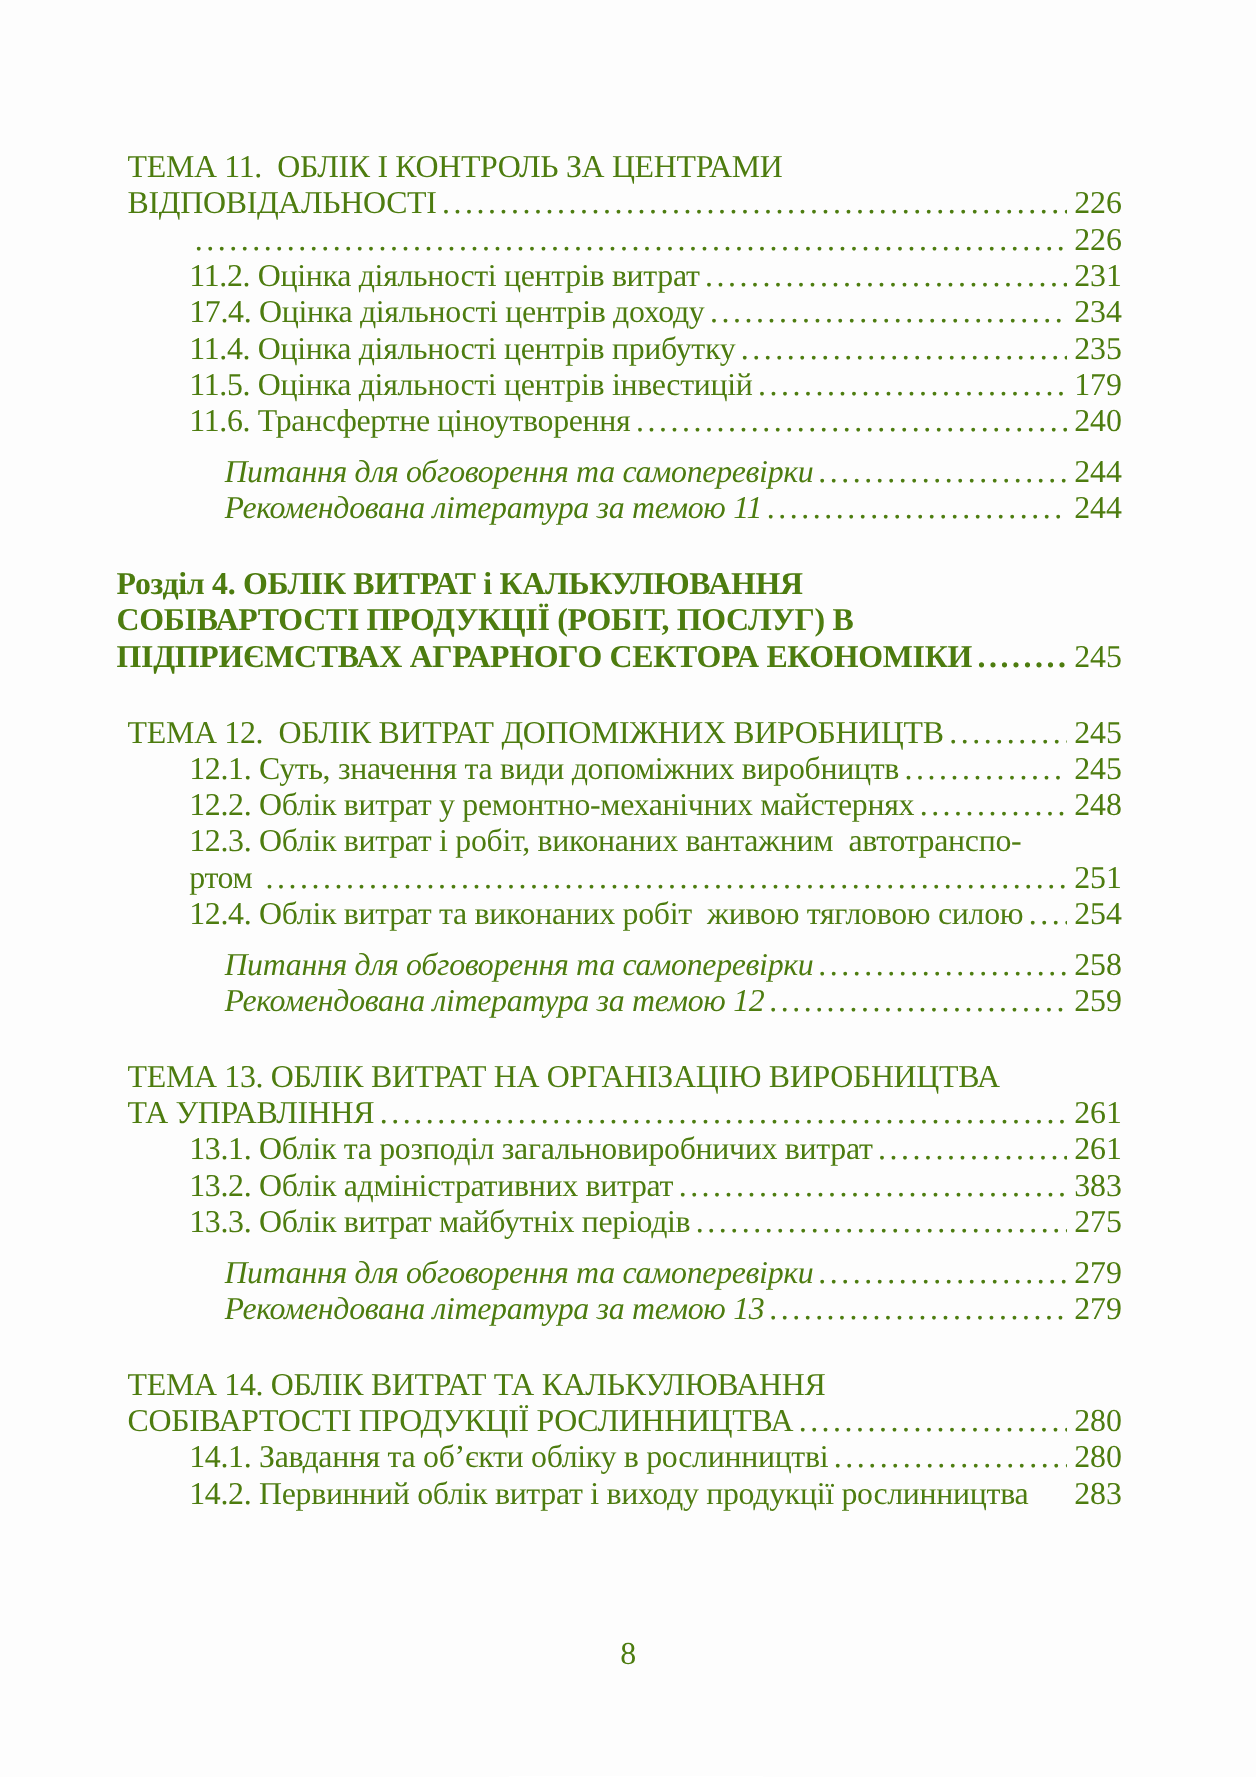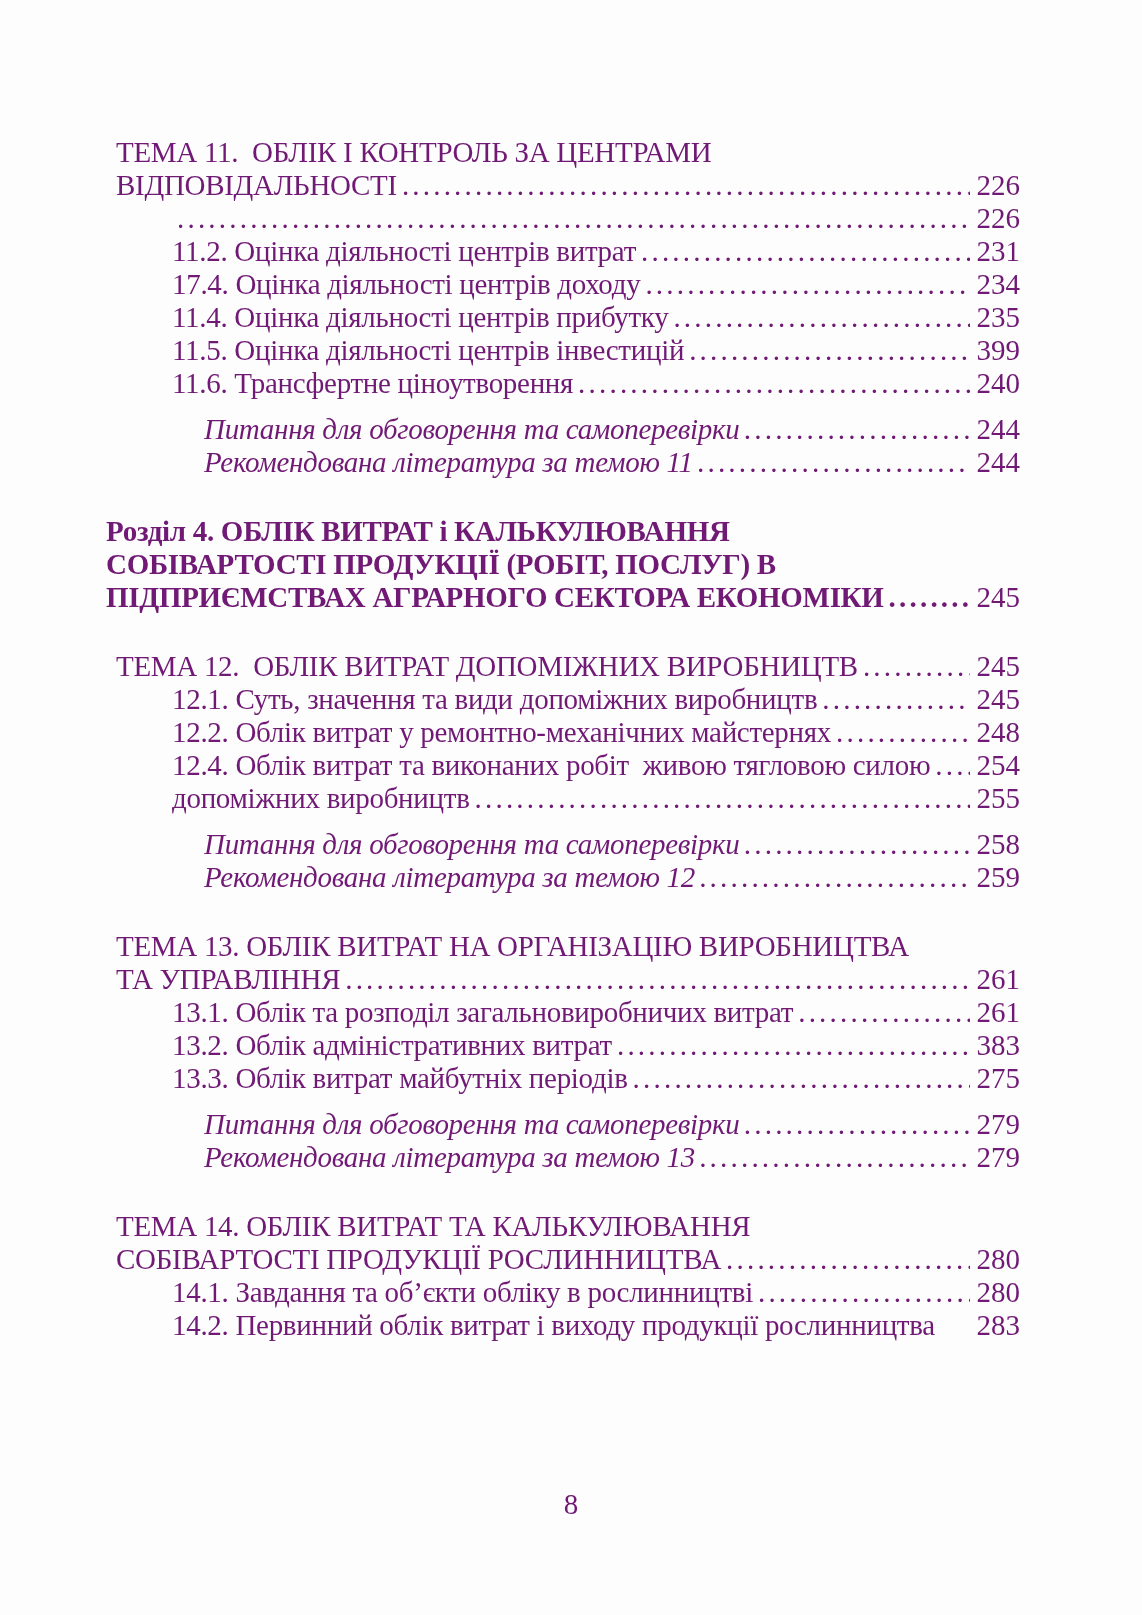--- a/index.html
+++ b/index.html
@@ -5,21 +5,21 @@
   html, body {
     margin: 0;
     padding: 0;
     background: #ffffff;
   }
   .page {
     position: relative;
     width: 1142px;
     height: 1615px;
     background: #fdfdfd;
-    color: #701a75;
+    color: #4d7c0f;
     font-family: "Liberation Serif", "DejaVu Serif", serif;
     font-size: 29px;
     line-height: 33px;
     letter-spacing: -0.3px;
     overflow: hidden;
   }
   .toc {
     position: absolute;
     top: 136px;
     left: 106px;
@@ -110,21 +110,21 @@
         <div class="row">
           <span class="text">11.4. Оцінка діяльності центрів прибутку</span>
           <span class="dots"></span>
           <span class="page-num">235</span>
         </div>
       </div>
       <div class="entry item">
         <div class="row">
           <span class="text">11.5. Оцінка діяльності центрів інвестицій</span>
           <span class="dots"></span>
-          <span class="page-num">399</span>
+          <span class="page-num">179</span>
         </div>
       </div>
       <div class="entry item">
         <div class="row">
           <span class="text">11.6. Трансфертне ціноутворення</span>
           <span class="dots"></span>
           <span class="page-num">240</span>
         </div>
       </div>
       <div class="entry note">
@@ -170,31 +170,36 @@
       </div>
       <div class="entry item">
         <div class="row">
           <span class="text">12.2. Облік витрат у ремонтно-механічних майстернях</span>
           <span class="dots"></span>
           <span class="page-num">248</span>
         </div>
       </div>
       <div class="entry item">
         <div class="row">
+          <span class="text">12.3. Облік витрат і робіт, виконаних вантажним  автотранспо-</span>
+        </div>
+        <div class="row">
+          <span class="text">ртом </span>
+          <span class="dots"></span>
+          <span class="page-num">251</span>
+        </div>
+      </div>
+      <div class="entry item">
+        <div class="row">
           <span class="text">12.4. Облік витрат та виконаних робіт  живою тягловою силою</span>
           <span class="dots"></span>
           <span class="page-num">254</span>
         </div>
       </div>
       <div class="entry item">
-        <div class="row">
-          <span class="text">допоміжних виробництв</span>
-          <span class="dots"></span>
-          <span class="page-num">255</span>
-        </div>
       </div>
       <div class="entry note">
         <div class="row">
           <span class="text">Питання для обговорення та самоперевірки</span>
           <span class="dots"></span>
           <span class="page-num">258</span>
         </div>
       </div>
       <div class="entry note">
         <div class="row">

